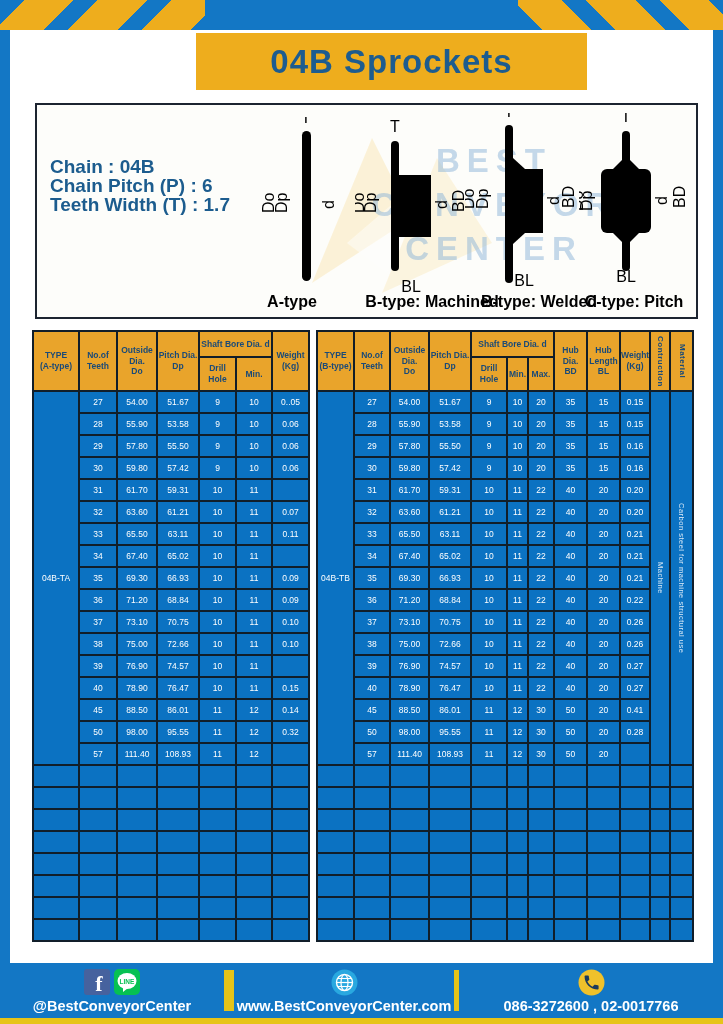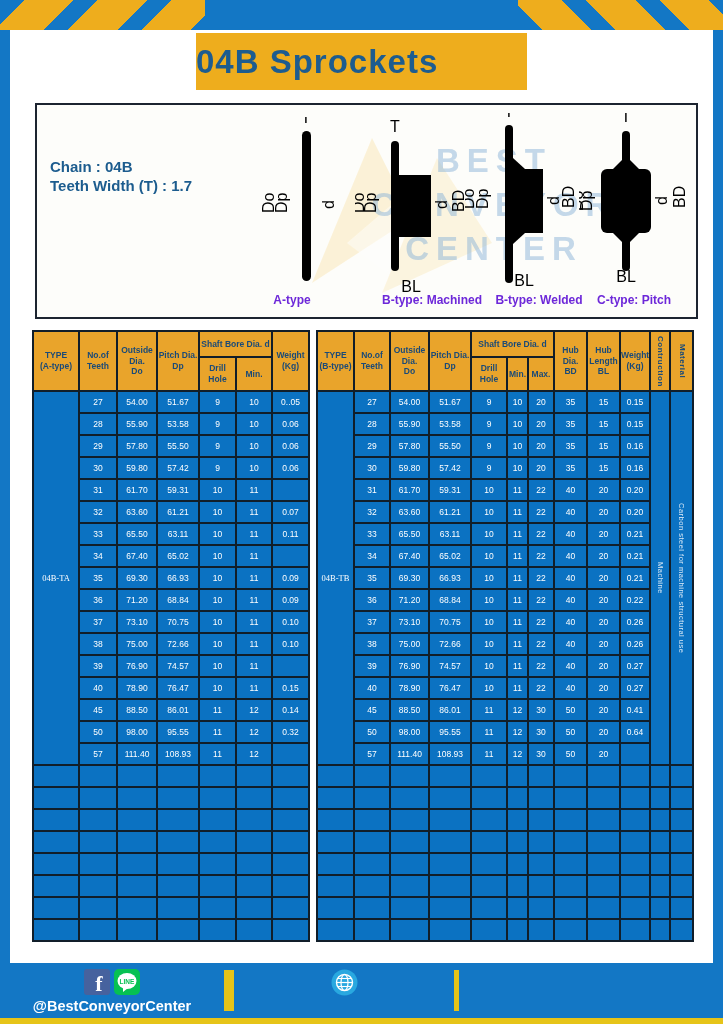--- a/index.html
+++ b/index.html
@@ -9,55 +9,55 @@
 
   
   .top-band{position:absolute;left:0;top:0;right:0;height:30px;background:#1377c5;}
   .stripes{position:absolute;top:0;height:30px;width:205px;}
   .stripes.sl{left:0;background:repeating-linear-gradient(135deg,#1377c5 0 17px,#eead1d 17px 52px);}
   .stripes.sr{right:0;background:repeating-linear-gradient(45deg,#1377c5 0 17px,#eead1d 17px 52px);}
   .side{position:absolute;top:0;bottom:0;width:10px;background:#1377c5;}
   .side.l{left:0}.side.r{right:0}
 
   
-  .title-box{position:absolute;left:196px;top:33px;width:331px;height:57px;background:#eead1d;
-             display:flex;align-items:center;}
+  .title-box{position:absolute;left:196px;top:33px;width:391px;height:57px;background:#eead1d;
+             display:flex;align-items:center;justify-content:center;}
   .title-box span{font-size:33px;font-weight:bold;color:#1d5c8f;letter-spacing:1px;}
 
   
   .panel{position:absolute;left:35px;top:103px;width:659px;height:212px;background:#fdfdfa;
          border:2px solid #1c2430;}
   .wm-shape{position:absolute;left:250px;top:18px;opacity:.38;}
   .wm-text{position:absolute;left:292px;top:34px;width:330px;text-align:center;
            font-weight:bold;font-size:33px;line-height:44px;letter-spacing:7px;
            color:rgba(140,180,215,.5);}
   .specs{position:absolute;left:13px;top:52px;}
-  .spec-line{color:#1c5c8e;font-weight:bold;font-size:15px;line-height:19px;white-space:nowrap;}
+  .spec-line{color:#1c5c8e;font-weight:bold;font-size:19px;line-height:19px;white-space:nowrap;}
   .dia{position:absolute;top:12px;}
-  .cap{position:absolute;top:188px;transform:translateX(-50%);font-size:12px;color:#6d28d9;
+  .cap{position:absolute;top:188px;transform:translateX(-50%);font-size:16px;color:#000000;
        white-space:nowrap;font-weight:bold;}
 
   
   .spec-table{position:absolute;border-collapse:collapse;table-layout:fixed;background:#0b72c2;}
   .spec-table th,.spec-table td{border:2px solid #111e2a;text-align:center;vertical-align:middle;
        padding:0;overflow:hidden;}
   .spec-table th{background:#e9a42b;color:#1a4a78;font-weight:bold;font-size:8.5px;
        white-space:pre-line;line-height:1.25;}
   .spec-table td{color:#ffffff;font-size:8.5px;}
   .spec-table thead tr.r1 th{height:24px;}
   .spec-table thead tr.r2 th{height:32px;}
   .spec-table tbody td{height:20px;}
   .lt{left:32px;top:330px;width:276px;}
   .rt{left:316px;top:330px;width:376px;}
   .lt col.c1{width:46px}.lt col.c2{width:38px}.lt col.c3{width:40px}.lt col.c4{width:42px}
   .lt col.c5{width:37px}.lt col.c6{width:36px}.lt col.c7{width:37px}
   .rt col.c1{width:37px}.rt col.c2{width:36px}.rt col.c3{width:39px}.rt col.c4{width:42px}
   .rt col.c5{width:36px}.rt col.c6{width:21px}.rt col.c7{width:26px}.rt col.c8{width:33px}
   .rt col.c9{width:33px}.rt col.c10{width:30px}.rt col.c11{width:20px}.rt col.c12{width:23px}
-  .type-cell{font-size:9px;font-family:Liberation Serif, serif;}
+  .type-cell{font-size:9px;}
   .vtext{writing-mode:vertical-rl;text-orientation:mixed;letter-spacing:.5px;}
   th.vtext{font-size:8px;}
   td.vtext{font-size:7.5px;color:#d9e9f7;}
 
   
   .footer-band{position:absolute;left:0;right:0;top:963px;height:55px;background:#1377c5;
                display:flex;align-items:stretch;}
   .f-item{display:flex;flex-direction:column;align-items:center;justify-content:flex-start;
           padding-top:4px;}
   .f-item .icons{display:flex;gap:4px;align-items:center;height:30px;}
@@ -89,20 +89,21 @@
       <polygon points="95,170 150,35 205,120" fill="#f4ba30" opacity=".35"></polygon>
       <polygon points="60,120 130,60 100,150" fill="#ffffff" opacity=".5"></polygon>
     </svg>
     <div class="wm-text" style="white-space:pre-line">BEST
 CONVEYOR
 CENTER</div>
 
     <div class="specs">
   <div class="spec-line">Chain : 04B</div>
 
+  <div class="spec-line">Chain Pitch (P) : 6</div>
 
 
 
   <div class="spec-line">Teeth Width (T) : 1.7</div>
 </div>
 
     <svg class="dia" style="left:225px" width="85" height="178" viewBox="0 0 85 178">
       <line x1="36" y1="8" x2="53" y2="8"></line>
         <line x1="40" y1="5" x2="40" y2="12"></line>
         <line x1="49" y1="5" x2="49" y2="12"></line>
@@ -704,21 +705,21 @@
 
   <tr>
     <td>50</td>
     <td>98.00</td>
     <td>95.55</td>
     <td>11</td>
     <td>12</td>
     <td>30</td>
     <td>50</td>
     <td>20</td>
-    <td>0.64</td>
+    <td>0.28</td>
   </tr>
 
   <tr>
     <td>57</td>
     <td>111.40</td>
     <td>108.93</td>
     <td>11</td>
     <td>12</td>
     <td>30</td>
     <td>50</td>
@@ -871,18 +872,28 @@
       <div class="icons">
         <svg width="27" height="27" viewBox="0 0 27 27">
           <circle cx="13.5" cy="13.5" r="13" fill="#29a8e0"></circle>
           <circle cx="13.5" cy="13.5" r="8" fill="none" stroke="#fff" stroke-width="1.4"></circle>
           <ellipse cx="13.5" cy="13.5" rx="3.5" ry="8" fill="none" stroke="#fff" stroke-width="1.2"></ellipse>
           <line x1="5.5" y1="13.5" x2="21.5" y2="13.5" stroke="#fff" stroke-width="1.2"></line>
           <line x1="6.5" y1="9.5" x2="20.5" y2="9.5" stroke="#fff" stroke-width="1.1"></line>
           <line x1="6.5" y1="17.5" x2="20.5" y2="17.5" stroke="#fff" stroke-width="1.1"></line>
         </svg>
       </div>
+      <div class="f-label">www.BestConveyorCenter.com</div>
     </div>
     <div class="f-div"></div>
+    <div class="f-item fi4">
+      <div class="icons">
+        <svg width="27" height="27" viewBox="0 0 27 27">
+          <circle cx="13.5" cy="13.5" r="13" fill="#efc12b"></circle>
+          <path transform="translate(4.2 4.2) scale(0.78)" fill="#1b3a5c" d="M6.62 10.79c1.44 2.83 3.76 5.14 6.59 6.59l2.2-2.2c.27-.27.67-.36 1.02-.24 1.12.37 2.33.57 3.57.57.55 0 1 .45 1 1V20c0 .55-.45 1-1 1-9.39 0-17-7.61-17-17 0-.55.45-1 1-1h3.5c.55 0 1 .45 1 1 0 1.25.2 2.45.57 3.57.11.35.03.74-.25 1.02l-2.2 2.2z"></path>
+        </svg>
+      </div>
+      <div class="f-label">086-3272600 , 02-0017766</div>
+    </div>
   </div>
 
   <div class="bottom-strip"></div>
 </div>
 
 </body></html>

